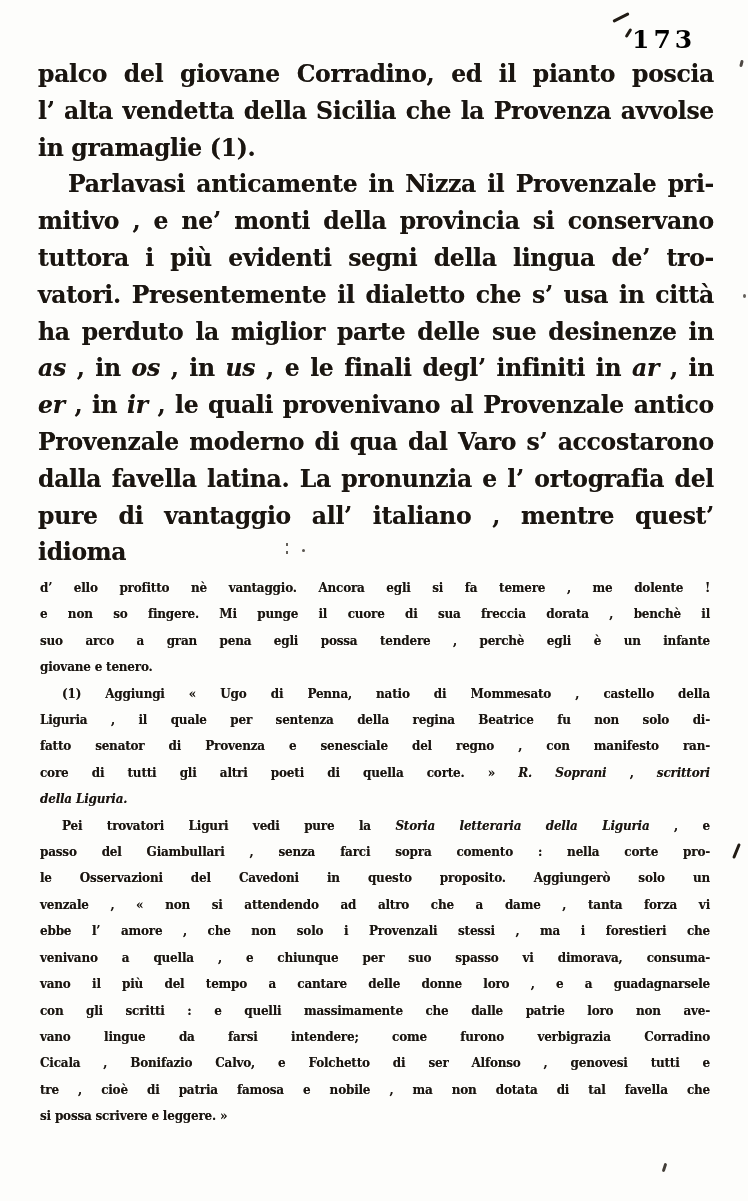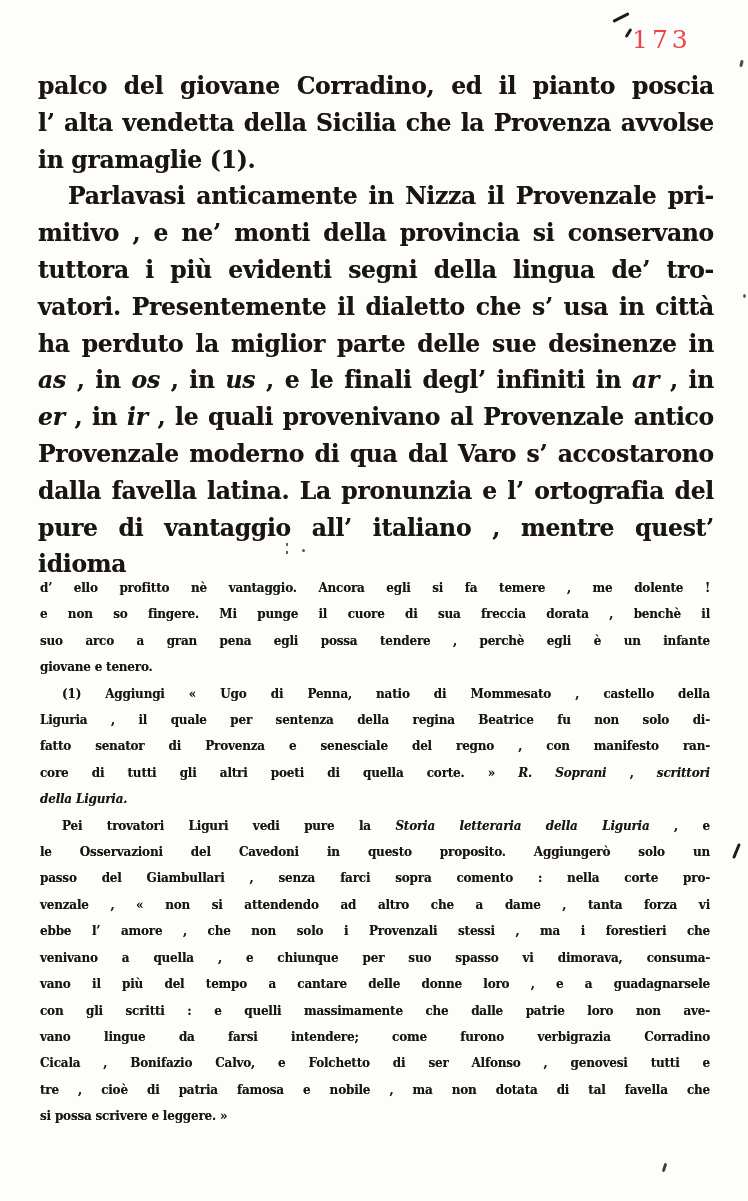--- a/index.html
+++ b/index.html
@@ -16,35 +16,34 @@
     height: 1201px;
     background: #fdfdfb;
     color: #1a1510;
     font-family: "DejaVu Serif", serif;
   }
   .pagenum {
     position: absolute;
     top: 25px;
     left: 632px;
     font-size: 25px;
-    font-weight: 400;
+    font-weight: 700;
     letter-spacing: 4px;
-    color: #ef4444;
+    color: #000000;
   }
   .main-text {
     position: absolute;
     top: 56px;
     left: 38px;
     width: 676px;
     font-size: 23.5px;
     line-height: 36.8px;
     font-weight: 700;
     letter-spacing: -0.3px;
     text-shadow: 0 0 0.5px rgba(20,15,10,0.55);
-    margin-top: 12px;
   }
   .footnotes {
     position: absolute;
     top: 575px;
     left: 40px;
     width: 670px;
     font-size: 12px;
     line-height: 26.4px;
     font-weight: 700;
     letter-spacing: -0.2px;
@@ -101,22 +100,22 @@
       <div class="line"><span>d’ ello profitto nè vantaggio. Ancora egli si fa temere , me dolente !</span></div>
       <div class="line"><span>e non so fingere. Mi punge il cuore di sua freccia dorata , benchè il</span></div>
       <div class="line"><span>suo arco a gran pena egli possa tendere , perchè egli è un infante</span></div>
       <div class="line end"><span>giovane e tenero.</span></div>
       <div class="line indent"><span>(1) Aggiungi « Ugo di Penna, natio di Mommesato , castello della</span></div>
       <div class="line"><span>Liguria , il quale per sentenza della regina Beatrice fu non solo di-</span></div>
       <div class="line"><span>fatto senator di Provenza e senesciale del regno , con manifesto ran-</span></div>
       <div class="line"><span>core di tutti gli altri poeti di quella corte. » </span><i>R. Soprani</i><span> , </span><i>scrittori</i></div>
       <div class="line end"><i>della Liguria.</i></div>
       <div class="line indent"><span>Pei trovatori Liguri vedi pure la </span><i>Storia letteraria della Liguria</i><span> , e</span></div>
+      <div class="line"><span>passo del Giambullari , senza farci sopra comento : nella corte pro-</span></div>
       <div class="line"><span>le Osservazioni del Cavedoni in questo proposito. Aggiungerò solo un</span></div>
-      <div class="line"><span>passo del Giambullari , senza farci sopra comento : nella corte pro-</span></div>
       <div class="line"><span>venzale , « non si attendendo ad altro che a dame , tanta forza vi</span></div>
       <div class="line"><span>ebbe l’ amore , che non solo i Provenzali stessi , ma i forestieri che</span></div>
       <div class="line"><span>venivano a quella , e chiunque per suo spasso vi dimorava, consuma-</span></div>
       <div class="line"><span>vano il più del tempo a cantare delle donne loro , e a guadagnarsele</span></div>
       <div class="line"><span>con gli scritti : e quelli massimamente che dalle patrie loro non ave-</span></div>
       <div class="line"><span>vano lingue da farsi intendere; come furono verbigrazia Corradino</span></div>
       <div class="line"><span>Cicala , Bonifazio Calvo, e Folchetto di ser Alfonso , genovesi tutti e</span></div>
       <div class="line"><span>tre , cioè di patria famosa e nobile , ma non dotata di tal favella che</span></div>
       <div class="line end"><span>si possa scrivere e leggere. »</span></div>
     </div>

